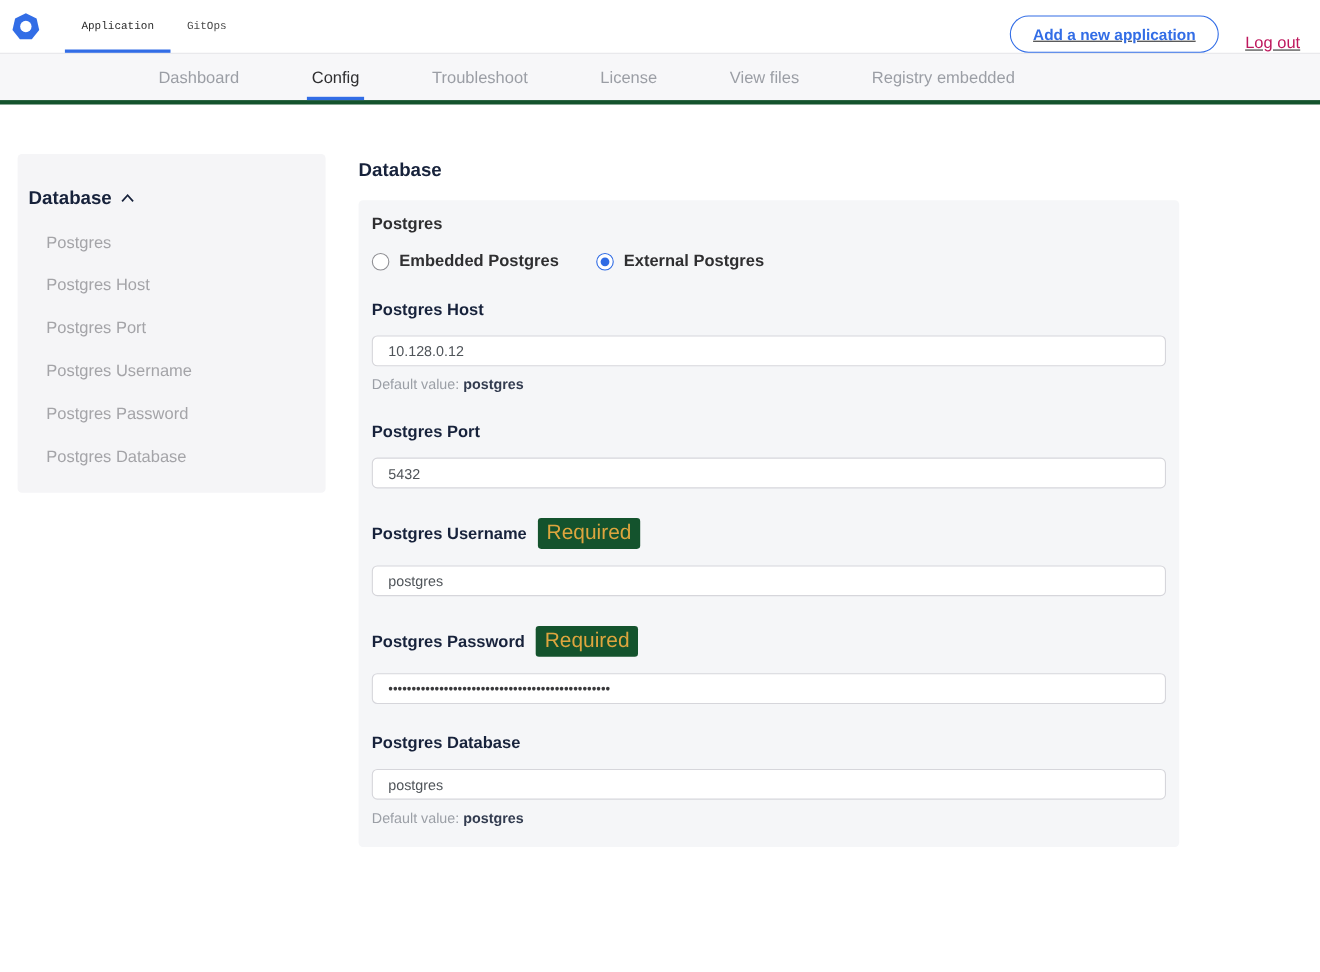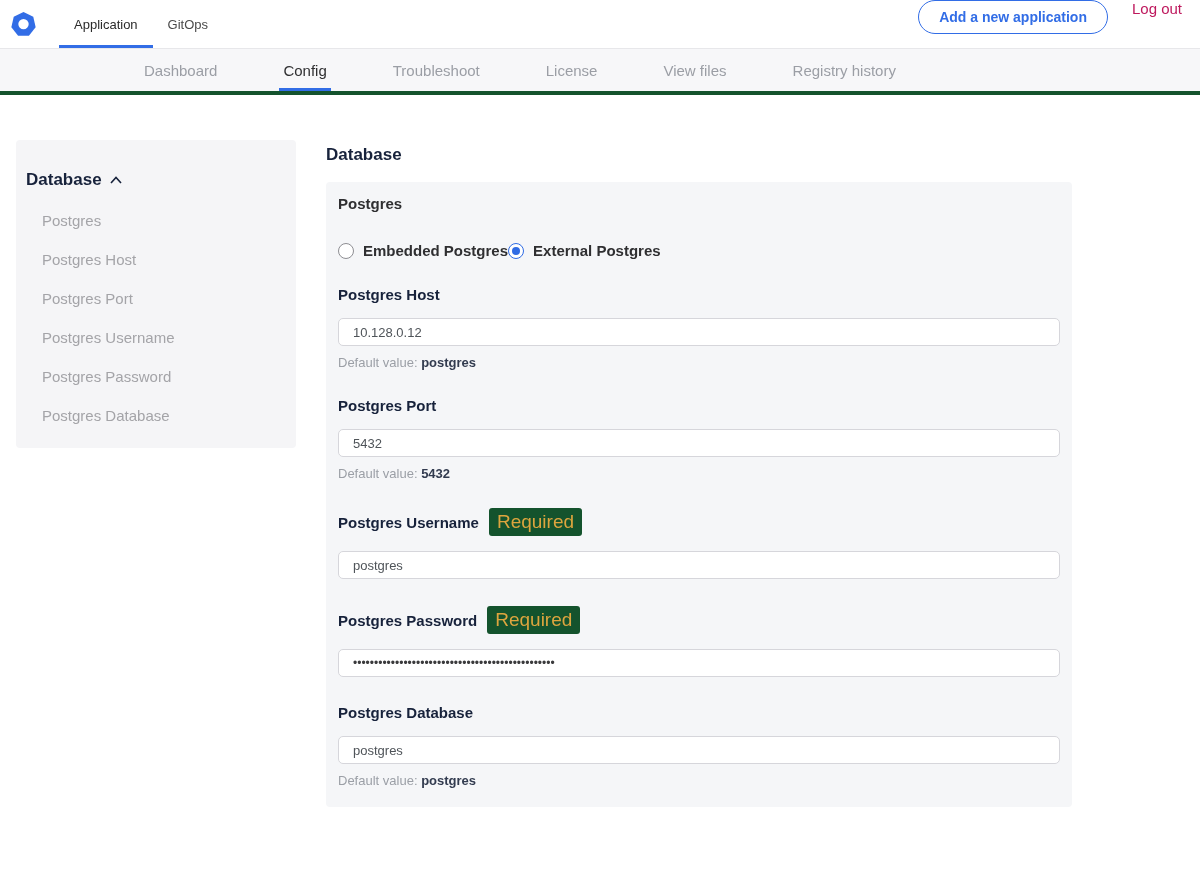--- a/index.html
+++ b/index.html
@@ -3,24 +3,24 @@
 <meta charset="utf-8">
 <style>
   * { margin:0; padding:0; box-sizing:border-box; }
   html,body { width:1200px; height:884px; background:#ffffff;
     font-family:"Liberation Sans", sans-serif; color:#323232; overflow:hidden; }
 
   
   .topbar { height:48px; display:flex; align-items:stretch; background:#fff; }
   .logo-wrap { display:flex; align-items:center; padding:0 22px 0 10px; }
   .top-tabs { display:flex; align-items:stretch; }
-  .top-tab { display:flex; align-items:center; padding:0 15px; font-size:13px;
-    color:#4a4a4a; cursor:pointer; border-bottom:3px solid transparent; padding-top:3px; }
+  .top-tab { display:flex; align-items:center; padding:0 15px; font-size:10px;
+    color:#4a4a4a; cursor:pointer; border-bottom:3px solid transparent; padding-top:3px;font-family:Liberation Mono, monospace; }
   .top-tab.active { color:#2b2b2b; border-bottom-color:#326de6; }
-  .topbar-right { margin-left:auto; display:flex; align-items:flex-start; gap:24px; padding-right:18px; }
+  .topbar-right { margin-left:auto; display:flex; align-items:flex-end; gap:24px; padding-right:18px;text-decoration:underline; }
   .pill-btn { border:1px solid #326de6; color:#326de6; background:#fff; border-radius:17px;
     padding:8px 20px; font-size:14px; font-weight:bold; cursor:pointer;
     font-family:"Liberation Sans", sans-serif; }
   .logout { font-size:15px; color:#be185d; cursor:pointer; }
 
   
   .subnav { height:47px; background:#f7f7f9; border-top:1px solid #e7e7ea;
     border-bottom:4px solid #14532d; display:flex; align-items:stretch;
     padding-left:140px; }
   .subnav-tab { display:flex; align-items:center; padding:0 4px; margin-right:58px;
@@ -36,21 +36,21 @@
   .chevron-up { width:12px; height:8px; display:inline-block; }
   .sidebar-item { font-size:15px; color:#a4a4a8; margin-top:22px; padding-left:16px; cursor:pointer; }
 
   .main { margin-left:30px; width:746px; }
   .main-title { margin-top:50px; font-size:17px; font-weight:bold; color:#17223b; }
   .card { margin-top:17px; background:#f5f6f8; border-radius:4px; padding:13px 12px 19px 12px; }
 
   .group-label { font-size:15px; font-weight:bold; color:#2f2f31; }
   .group-help { margin-top:10px; font-size:15px; color:#9b9fa6; }
 
-  .radio-row { margin-top:30px; display:flex; }
+  .radio-row { margin-top:17px; display:flex; gap:34px; }
   .radio-option { display:flex; align-items:center; gap:9px; cursor:pointer; }
   .radio { width:16px; height:16px; border-radius:50%; border:1.5px solid #8e8e93;
     background:#fff; display:inline-flex; align-items:center; justify-content:center; flex:none; }
   .radio.checked { border-color:#2f6be4; }
   .radio.checked::after { content:''; width:8px; height:8px; border-radius:50%; background:#2f6be4; }
   .radio-label { font-size:15px; font-weight:bold; color:#2f2f31; }
 
   .field-label-row { margin-top:27px; display:flex; align-items:center; gap:10px; }
   .field-label { font-size:15px; font-weight:bold; color:#17223b; }
   .required-badge { background:#14532d; color:#dda53e; font-size:19px;
@@ -81,21 +81,21 @@
     <span class="logout">Log out</span>
   </div>
 </header>
 
 <nav class="subnav">
   <div class="subnav-tab">Dashboard</div>
   <div class="subnav-tab active">Config</div>
   <div class="subnav-tab">Troubleshoot</div>
   <div class="subnav-tab">License</div>
   <div class="subnav-tab">View files</div>
-  <div class="subnav-tab">Registry history</div>
+  <div class="subnav-tab">Registry embedded</div>
 </nav>
 
 <div class="content">
 
   <aside class="sidebar">
     <div class="sidebar-group-title">
       <span>Database</span>
       <svg class="chevron-up" viewBox="0 0 12 8">
         <polyline points="1,7 6,1.5 11,7" fill="none" stroke="#17223b" stroke-width="1.6"></polyline>
       </svg>
@@ -136,24 +136,20 @@
           <span>Default value:</span>
           <b>postgres</b>
         </div>
       </div>
 
       <div>
         <div class="field-label-row">
           <span class="field-label">Postgres Port</span>
         </div>
         <input class="text-input" type="text" value="5432" style="">
-        <div class="default-hint">
-          <span>Default value:</span>
-          <b>5432</b>
-        </div>
       </div>
 
       <div>
         <div class="field-label-row">
           <span class="field-label">Postgres Username</span>
           <span class="required-badge">Required</span>
         </div>
         <input class="text-input" type="text" value="postgres" style="">
       </div>
 

